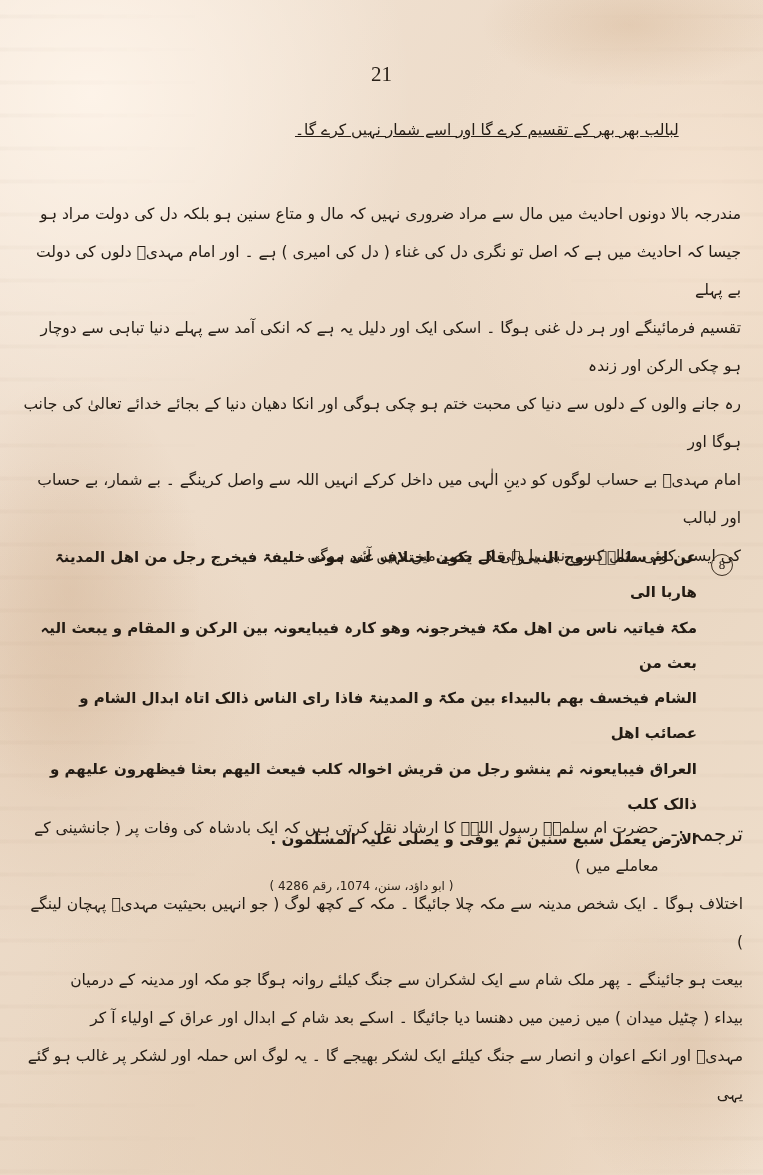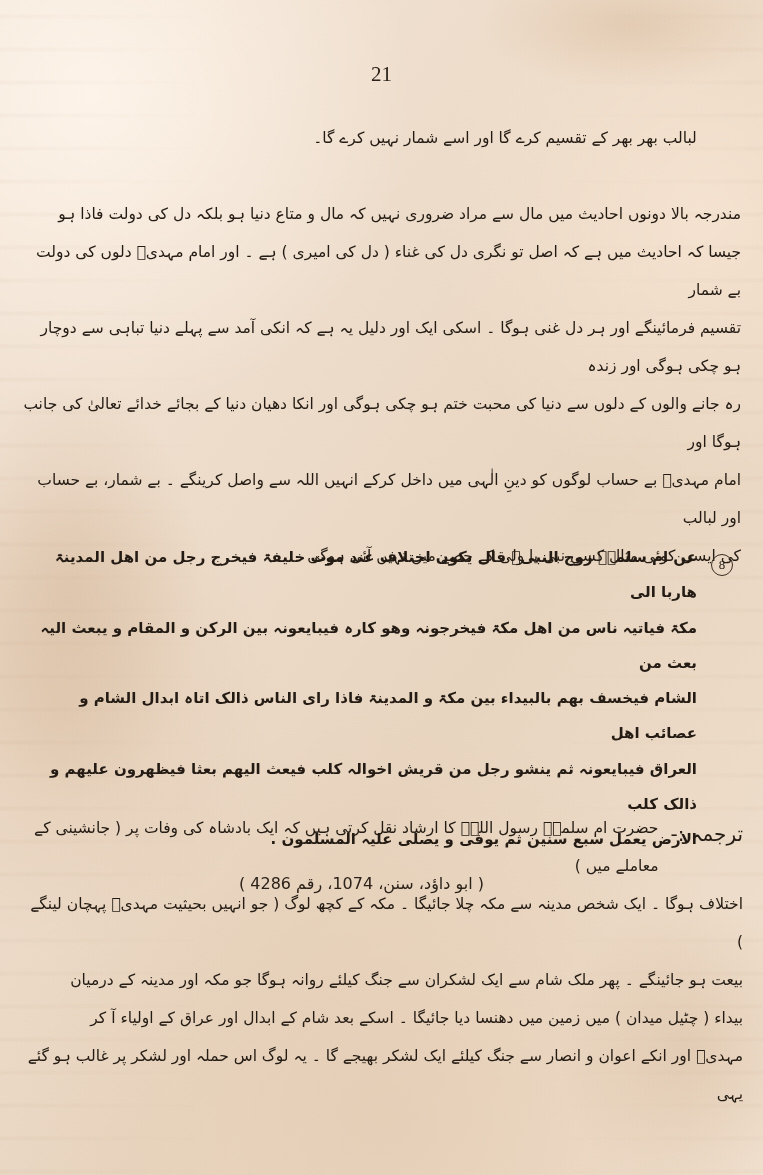--- a/index.html
+++ b/index.html
@@ -82,24 +82,25 @@
     letter-spacing: 0.2px;
   }
   .arabic {
     font-family: "DejaVu Sans", sans-serif;
     font-size: 15px;
     line-height: 2.35;
     font-weight: bold;
   }
   .para-top {
     position: absolute;
-    top: 120px;
+    top: 112px;
     right: 48px;
     width: 420px;
-    text-align: center;
+    text-align: left;
+    text-decoration: underline;
   }
   .para-main {
     position: absolute;
     top: 196px;
     left: 22px;
     right: 22px;
   }
   .hadith-block {
     position: absolute;
     top: 540px;
@@ -121,23 +122,23 @@
     border: 1px solid #3a2d20;
     border-radius: 50%;
     width: 20px;
     height: 20px;
     line-height: 19px;
   }
   .hadith-text {
     margin-right: 40px;
   }
   .hadith-ref {
-    margin-top: 8px;
+    margin-top: 15px;
     text-align: center;
-    font-size: 16px;
+    font-size: 12px;
     font-weight: normal;
     direction: rtl;
     color: #2b2219;
   }
   .translation {
     position: absolute;
     top: 810px;
     left: 20px;
     right: 20px;
   }
@@ -161,23 +162,23 @@
 
   <div class="content">
 
     <div class="page-number">21</div>
 
     <div class="para-top rtl urdu">
       <span class="line">لبالب بھر بھر کے تقسیم کرے گا اور اسے شمار نہیں کرے گا۔</span>
     </div>
 
     <div class="para-main rtl urdu">
-      <span class="line">مندرجہ بالا دونوں احادیث میں مال سے مراد ضروری نہیں کہ مال و متاع دنیا ہو بلکہ دل کی دولت فاذا ہو</span>
-      <span class="line">جیسا کہ احادیث میں ہے کہ اصل تو نگری دل کی غناء ( دل کی امیری )  ہے ۔ اور امام مہدیؑ دلوں کی دولت بے شمار</span>
-      <span class="line">تقسیم فرمائینگے اور ہر دل غنی ہوگا ۔ اسکی ایک اور دلیل یہ ہے کہ انکی آمد سے پہلے دنیا تباہی سے دوچار ہو چکی ہوگی اور زندہ</span>
+      <span class="line">مندرجہ بالا دونوں احادیث میں مال سے مراد ضروری نہیں کہ مال و متاع سنین ہو بلکہ دل کی دولت مراد ہو</span>
+      <span class="line">جیسا کہ احادیث میں ہے کہ اصل تو نگری دل کی غناء ( دل کی امیری )  ہے ۔ اور امام مہدیؑ دلوں کی دولت بے پہلے</span>
+      <span class="line">تقسیم فرمائینگے اور ہر دل غنی ہوگا ۔ اسکی ایک اور دلیل یہ ہے کہ انکی آمد سے پہلے دنیا تباہی سے دوچار ہو چکی الرکن اور زندہ</span>
       <span class="line">رہ جانے والوں کے دلوں سے دنیا کی محبت ختم ہو چکی ہوگی اور انکا دھیان دنیا کے بجائے خدائے تعالیٰ کی جانب ہوگا اور</span>
       <span class="line">امام مہدیؑ بے حساب لوگوں کو دینِ الٰہی میں داخل کرکے انہیں اللہ سے واصل کرینگے ۔ بے شمار، بے حساب اور لبالب</span>
       <span class="line">کی ایسی کوئی مثال کسی نبی یا ولی کے حصے میں نہیں آئی ہوگی ۔</span>
     </div>
 
     <div class="hadith-block">
       <div class="hadith-number">
         <span class="circle">8</span>
       </div>
       <div class="hadith-text rtl arabic">

